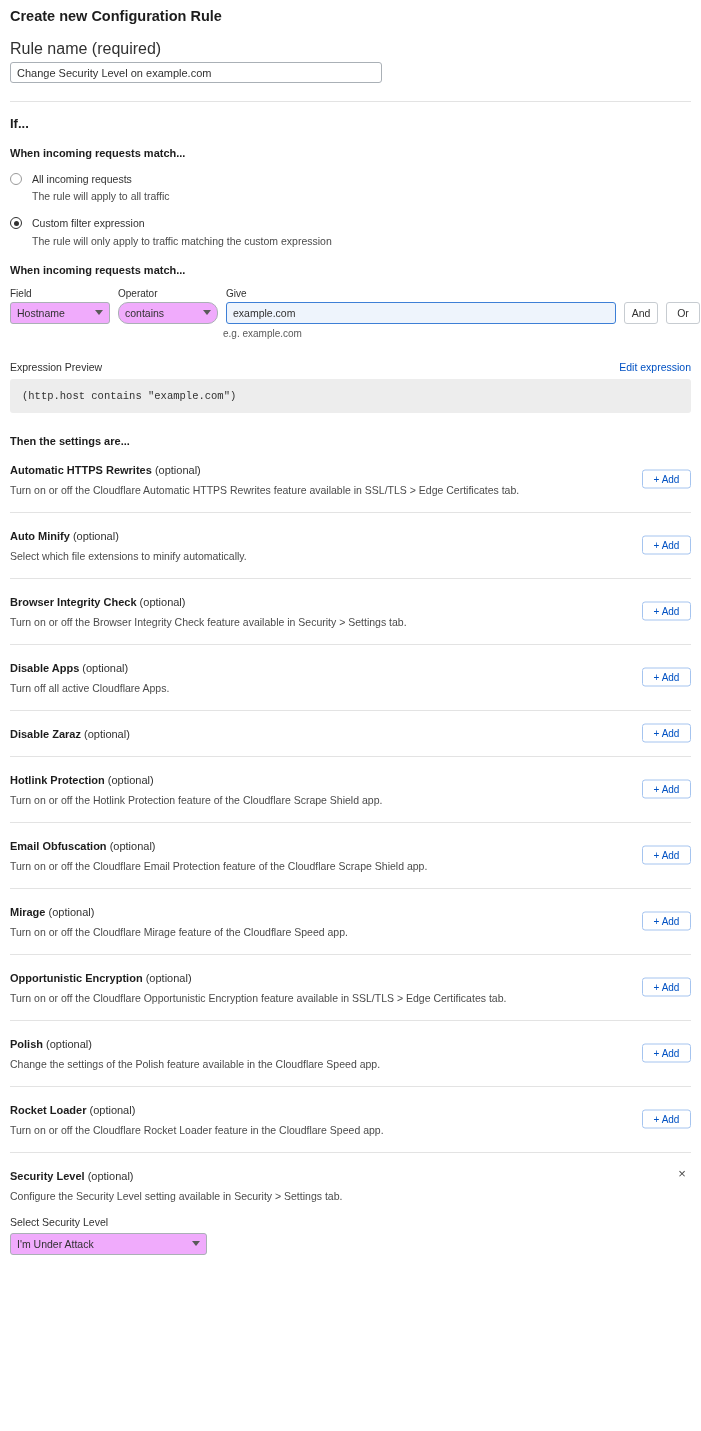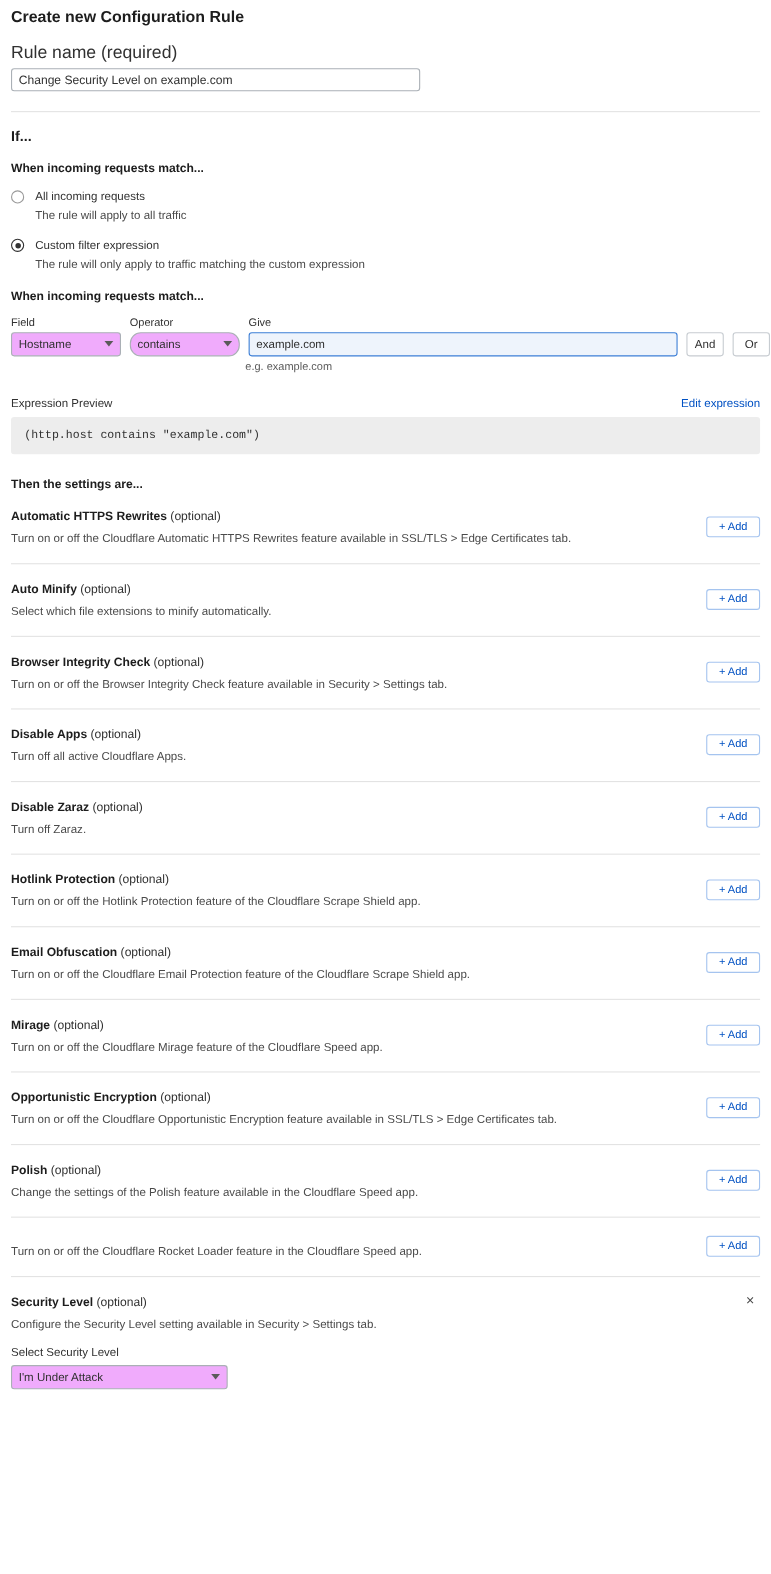--- a/index.html
+++ b/index.html
@@ -342,21 +342,20 @@
       </div>
       <div class="setting-desc">Turn off all active Cloudflare Apps.</div>
       <button class="add-btn">+ Add</button>
     </div>
 
     <div class="setting">
       <div class="setting-title">
         <span>Disable Zaraz</span>
         <span class="opt">(optional)</span>
       </div>
-      <div class="setting-desc">Turn off Zaraz.</div>
       <button class="add-btn">+ Add</button>
     </div>
 
     <div class="setting">
       <div class="setting-title">
         <span>Hotlink Protection</span>
         <span class="opt">(optional)</span>
       </div>
       <div class="setting-desc">Turn on or off the Hotlink Protection feature of the Cloudflare Scrape Shield app.</div>
       <button class="add-btn">+ Add</button>
@@ -392,20 +391,24 @@
     <div class="setting">
       <div class="setting-title">
         <span>Polish</span>
         <span class="opt">(optional)</span>
       </div>
       <div class="setting-desc">Change the settings of the Polish feature available in the Cloudflare Speed app.</div>
       <button class="add-btn">+ Add</button>
     </div>
 
     <div class="setting">
+      <div class="setting-title">
+        <span>Rocket Loader</span>
+        <span class="opt">(optional)</span>
+      </div>
       <div class="setting-desc">Turn on or off the Cloudflare Rocket Loader feature in the Cloudflare Speed app.</div>
       <button class="add-btn">+ Add</button>
     </div>
 
     <div class="setting last">
       <div class="setting-title">
         <span>Security Level</span>
         <span class="opt">(optional)</span>
       </div>
       <div class="setting-desc">Configure the Security Level setting available in Security &gt; Settings tab.</div>

